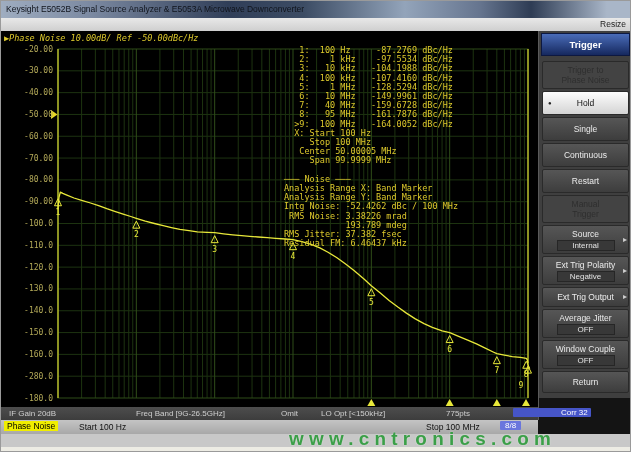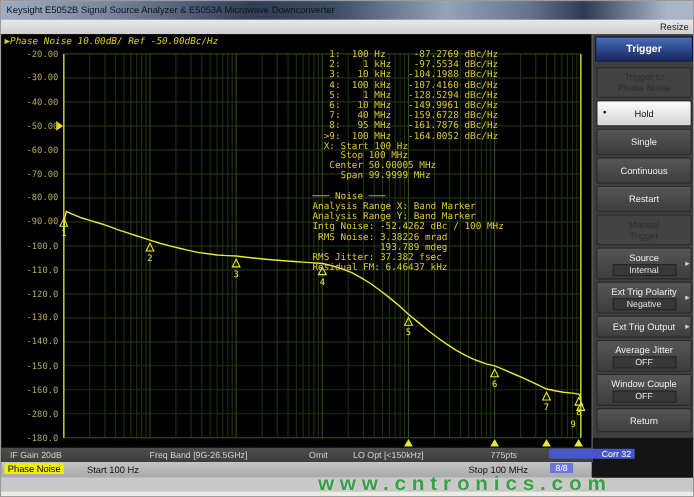--- a/index.html
+++ b/index.html
@@ -265,21 +265,21 @@
       </div>
     <div class="panel-rest"></div>
   </div>
 
   <div class="row1" id="row1">
       <span class="seg1" style="left: 8px;">IF Gain 20dB</span>
       <span class="seg1" style="left: 135px;">Freq Band [9G-26.5GHz]</span>
       <span class="seg1" style="left: 280px;">Omit</span>
       <span class="seg1" style="left: 320px;">LO Opt [&lt;150kHz]</span>
       <span class="seg1" style="left: 445px;">775pts</span>
-      <span class="seg1 hl" style="left: 498px; padding-left: 48px;">Corr 32</span>
+      <span class="seg1 hl" style="left: 512px; padding-left: 48px;">Corr 32</span>
     </div>
 
   <div class="row2">
     <span class="r2-badge badge-yellow">Phase Noise</span>
     <span class="r2-start">Start 100 Hz</span>
     <span class="r2-stop">Stop 100 MHz</span>
     <span class="r2-count">8/8</span>
   </div>
   <div class="row2-darkright"></div>
 

